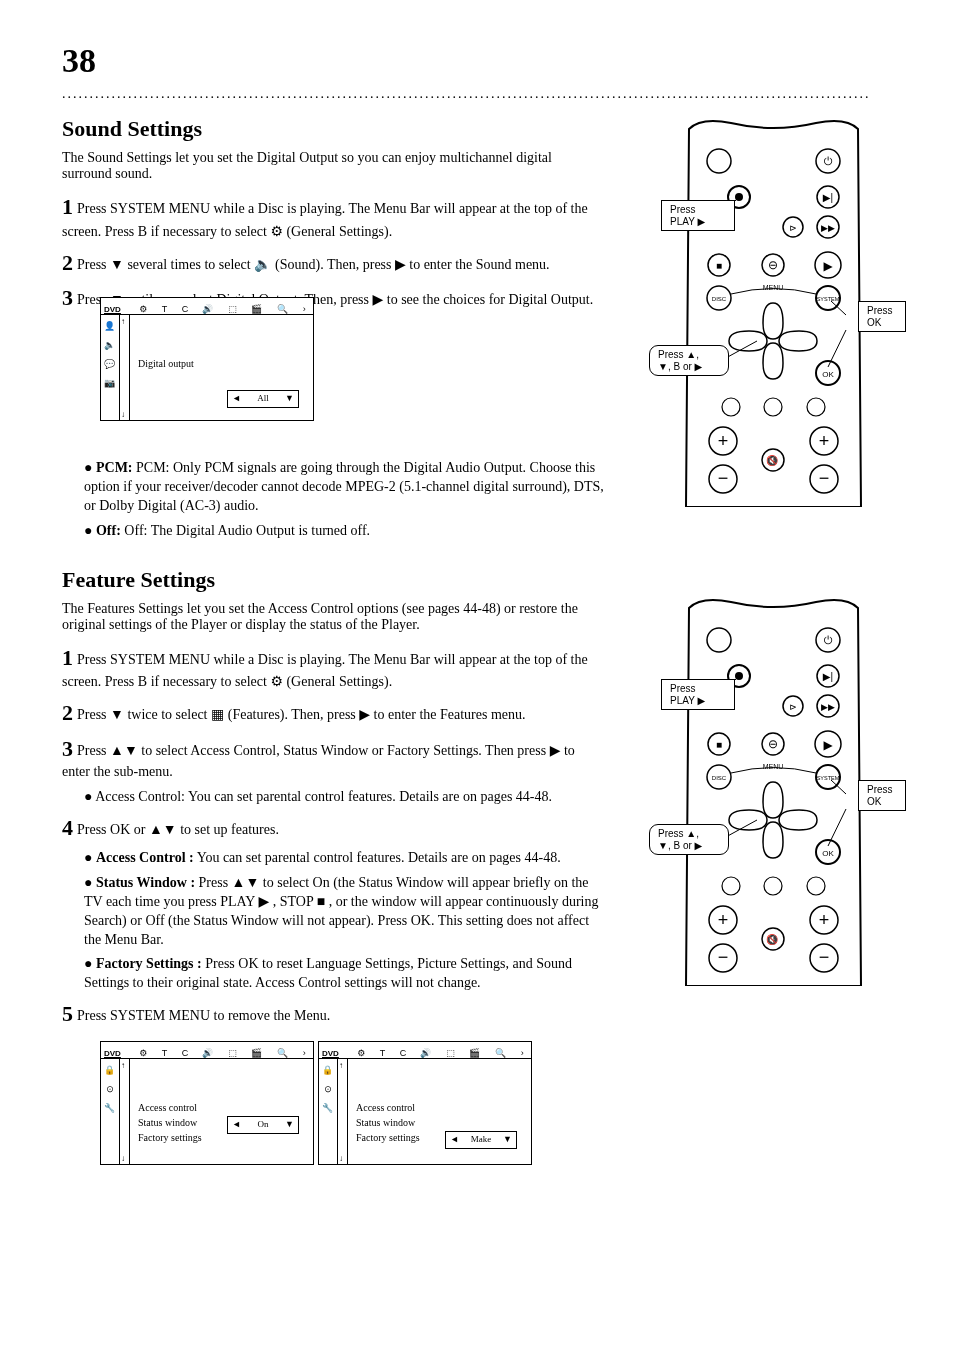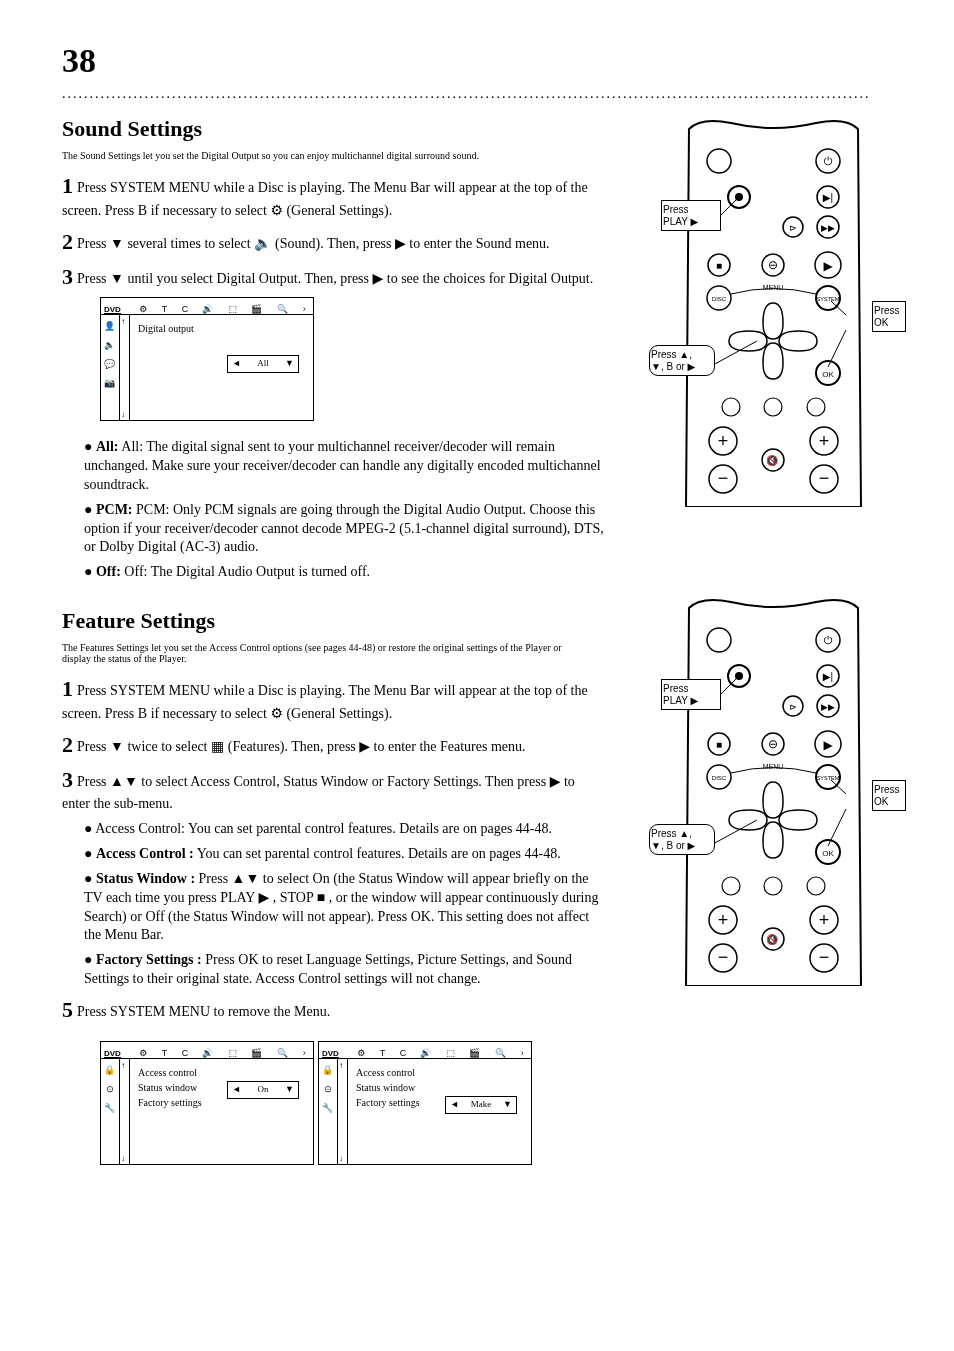--- a/index.html
+++ b/index.html
@@ -38,21 +38,21 @@
   white-space: nowrap;
   margin-top: 6px;
   margin-bottom: 14px;
 }
 .section-title {
   font-size: 22px;
   font-weight: bold;
   margin: 4px 0 8px 62px;
 }
 .section-sub {
-  font-size: 10px;
+  font-size: 14px;
   margin: 0 16px 10px 62px;
   width: 520px;
 }
 .step {
   margin-left: 62px;
   width: 540px;
   font-size: 14px;
   margin-bottom: 6px;
   line-height: 1.35;
 }
@@ -97,20 +97,21 @@
 }
 .ms-body { display: flex; height: calc(100% - 16px); }
 .ms-leftwrap { display:flex; width:28px; border-right:1px solid #000; }
 .ms-icons { width:18px; display:flex; flex-direction:column; align-items:center; gap:9px; padding-top:6px; font-size:9px;}
 .ms-main {
   flex: 1;
   position: relative;
   padding: 6px 8px;
   font-size: 10px;
   line-height: 1.5;
+  margin-top: 35px;
 }
 .ms-selectbox {
   position: absolute;
   border: 1px solid #000;
   width: 62px;
   height: 16px;
   font-size: 9px;
   display: flex;
   align-items: center;
   justify-content: space-between;
@@ -126,21 +127,21 @@
   right: 78px;
 }
 .remote svg { width: 100%; height: 100%; }
 .remote .callout {
   position: absolute;
   border: 1px solid #000;
   background: #fff;
   font-family: Arial, sans-serif;
   font-size: 10px;
   line-height: 1.15;
-  padding: 3px 1px;
+  padding: 3px 8px;
   text-align: left;
 }
 .remote .play-call { left: -10px; top: 85px; width: 56px; }
 .remote .ok-call   { right: -30px; top: 186px; width: 30px; }
 .remote .arrows-call { left: -22px; top: 230px; width: 62px; border-radius: 9px; }
 
 </style>
 </head>
 <body>
 <div class="page">
@@ -200,21 +201,20 @@
         <span>◄</span>
         <span>All</span>
         <span>▼</span>
       </div>
     </div>
   </div>
 </div>
 
 <div style="height:140px;"></div>
 
-<div class="step indent">● <span class="tinybold">All:</span> <span>All: The digital signal sent to your multichannel receiver/decoder will remain unchanged. Make sure your receiver/decoder can handle any digitally encoded multichannel soundtrack.</span></div>
 <div class="step indent">● <span class="tinybold">PCM:</span> <span>PCM: Only PCM signals are going through the Digital Audio Output. Choose this option if your receiver/decoder cannot decode MPEG-2 (5.1-channel digital surround), DTS, or Dolby Digital (AC-3) audio.</span></div>
 <div class="step indent">● <span class="tinybold">Off:</span> <span>Off: The Digital Audio Output is turned off.</span></div>
 
 <div style="height:16px;"></div>
 
 <div class="section-title">Feature Settings</div>
 <div class="section-sub">The Features Settings let you set the Access Control options (see pages 44-48) or restore the original settings of the Player or display the status of the Player.</div>
 
 <div class="step">
   <span class="num">1</span><span>Press SYSTEM MENU while a Disc is playing. The Menu Bar will appear at the top of the screen. Press  B  if necessary to select </span>
@@ -223,20 +223,23 @@
 </div>
 <div class="step">
   <span class="num">2</span><span>Press  ▼  twice to select </span>
   <span class="symbol">▦</span>
   <span> (Features). Then, press  ▶  to enter the Features menu.</span>
 </div>
 <div class="step">
   <span class="num">3</span><span>Press  ▲▼  to select Access Control, Status Window or Factory Settings.  Then press  ▶  to enter the sub-menu.</span>
 </div>
 <div class="step indent">● <span>Access Control: You can set parental control features. Details are on pages 44-48.</span></div>
+<div class="step">
+  <span class="num">4</span><span>Press OK or  ▲▼  to set up features.</span>
+</div>
 <div class="step indent">● <span class="tinybold">Access Control :</span><span> You can set parental control features. Details are on pages 44-48.</span></div>
 <div class="step indent">● <span class="tinybold">Status Window :</span><span> Press  ▲▼  to select On (the Status Window will appear briefly on the TV each time you press PLAY  ▶  , STOP  ■  , or the window will appear continuously during Search) or Off (the Status Window will not appear). Press OK. This setting does not affect the Menu Bar.</span></div>
 <div class="step indent">● <span class="tinybold">Factory Settings :</span><span> Press OK to reset Language Settings, Picture Settings, and Sound Settings to their original state. Access Control settings will not change.</span></div>
 <div class="step">
   <span class="num">5</span><span>Press SYSTEM MENU to remove the Menu.</span>
 </div>
 
 <div class="menu-shot" style="left:100px; top:1041px;">
   <div class="ms-topbar">
     <div class="dvdlabel">DVD</div>

